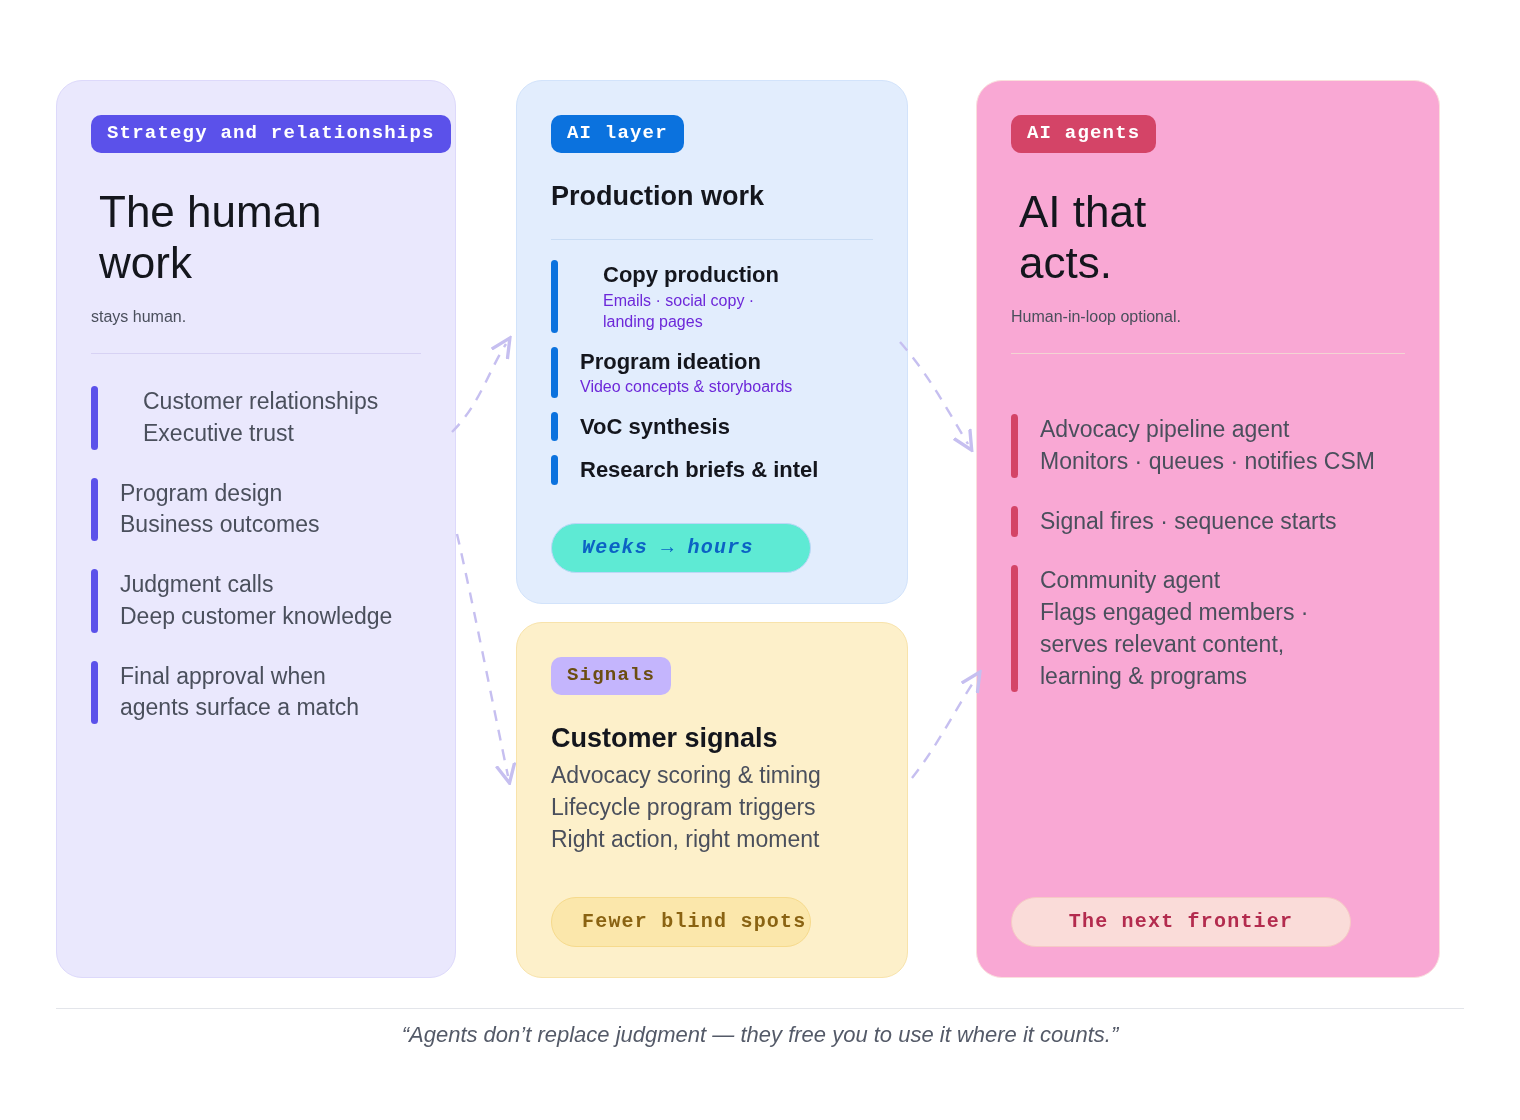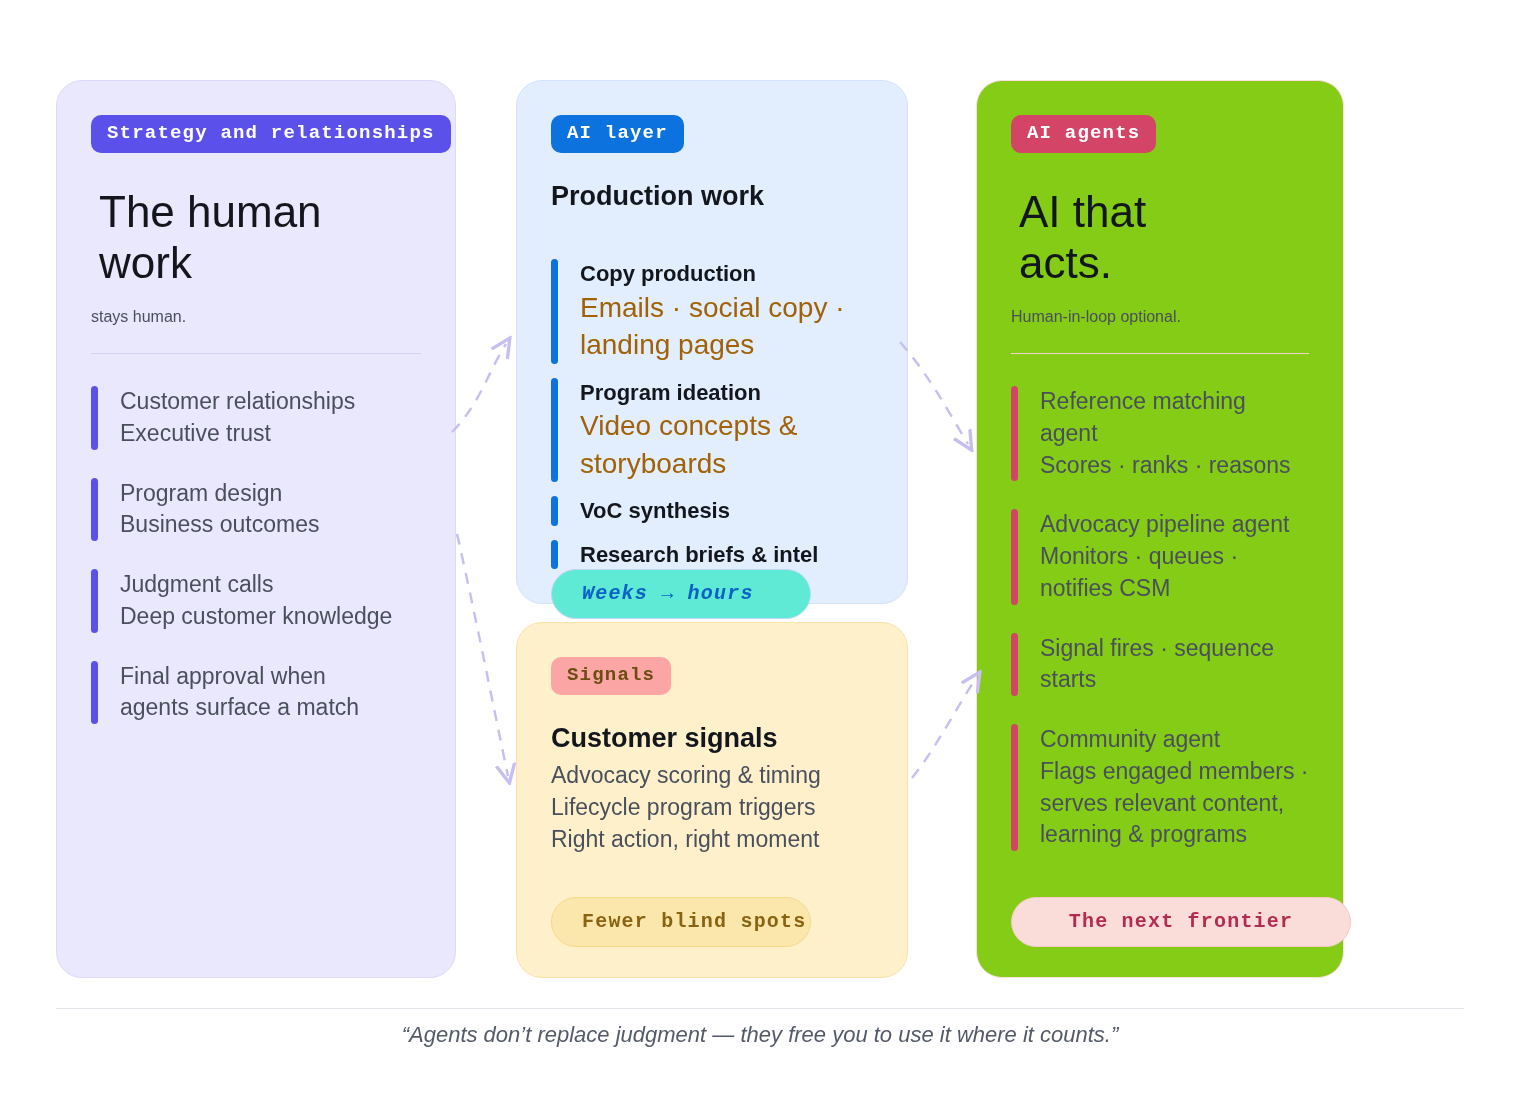--- a/index.html
+++ b/index.html
@@ -55,41 +55,41 @@
     border: 1px solid #d2e3fb;
   }
   .card-signals {
     left: 516px; top: 622px;
     width: 392px; height: 356px;
     background: #fdf0ca;
     border: 1px solid #f8e3ab;
   }
   .card-agents {
     left: 976px; top: 80px;
-    width: 368px; height: 898px;
-    background: #84cc16;
+    width: 464px; height: 898px;
+    background: #f9a8d4;
     border: 1px solid #fadfdd;
   }
 
   
   .badge {
     display: inline-block;
     align-self: flex-start;
     font-family: "Liberation Mono", "DejaVu Sans Mono", monospace;
     font-weight: bold;
     font-size: 19px;
     letter-spacing: 1.2px;
     padding: 9px 16px 10px 16px;
     border-radius: 10px;
     line-height: 1;
     white-space: nowrap;
   }
   .badge-purple { background: #5b51ea; color: #ffffff; }
   .badge-blue   { background: #0b72de; color: #ffffff; }
-  .badge-amber  { background: #fca5a5; color: #6b4d11; text-align: right; }
+  .badge-amber  { background: #c4b5fd; color: #6b4d11; text-align: right; }
   .badge-rose   { background: #d44467; color: #ffffff; }
 
   
   .big-title {
     font-size: 44px;
     line-height: 1.16;
     color: #14161d;
     font-weight: normal;
     margin: 33px 0 0 8px;
     white-space: pre-line;
@@ -119,21 +119,21 @@
   
   .bar-list {
     margin: 0;
     padding: 0;
     list-style: none;
     display: flex;
     flex-direction: column;
   }
   .list-gap-lg > .bar-item { margin-top: 28px; }
   .list-gap-sm > .bar-item { margin-top: 14px; }
-  .bar-list > .bar-item:first-child { margin-top: 0; }
+  .bar-list > .bar-item:first-child { margin-top: 0; gap: 23px; }
 
   .bar-item {
     position: relative;
     display: flex;
     align-items: stretch;
   }
   .bar {
     flex: 0 0 auto;
     width: 7px;
     border-radius: 4px;
@@ -154,22 +154,22 @@
     color: #4a4f5c;
     white-space: pre-line;
   }
   .bar-strong {
     font-size: 22px;
     font-weight: bold;
     color: #14161d;
     line-height: 1.34;
   }
   .bar-muted {
-    font-size: 28px;
-    color: #a16207;
+    font-size: 16px;
+    color: #6d28d9;
     line-height: 1.34;
     white-space: pre-line;
   }
 
   
   .pill {
     align-self: flex-start;
     font-family: "Liberation Mono", "DejaVu Sans Mono", monospace;
     font-weight: bold;
     font-size: 20px;
@@ -345,24 +345,20 @@
   <section class="card card-agents">
     <span class="badge badge-rose">AI agents</span>
     <h1 class="big-title">AI that
 acts.</h1>
     <p class="sub-title">Human-in-loop optional.</p>
     <div class="divider divider-rose"></div>
 
     <ul class="bar-list list-gap-lg" style="margin-top:32px;">
       <li class="bar-item">
         <span class="bar bar-rose"></span>
-        <span class="bar-body">
-          <span class="bar-line">Reference matching agent</span>
-          <span class="bar-line">Scores · ranks · reasons</span>
-        </span>
       </li>
       <li class="bar-item">
         <span class="bar bar-rose"></span>
         <span class="bar-body">
           <span class="bar-line">Advocacy pipeline agent</span>
           <span class="bar-line">Monitors · queues · notifies CSM</span>
         </span>
       </li>
       <li class="bar-item">
         <span class="bar bar-rose"></span>

